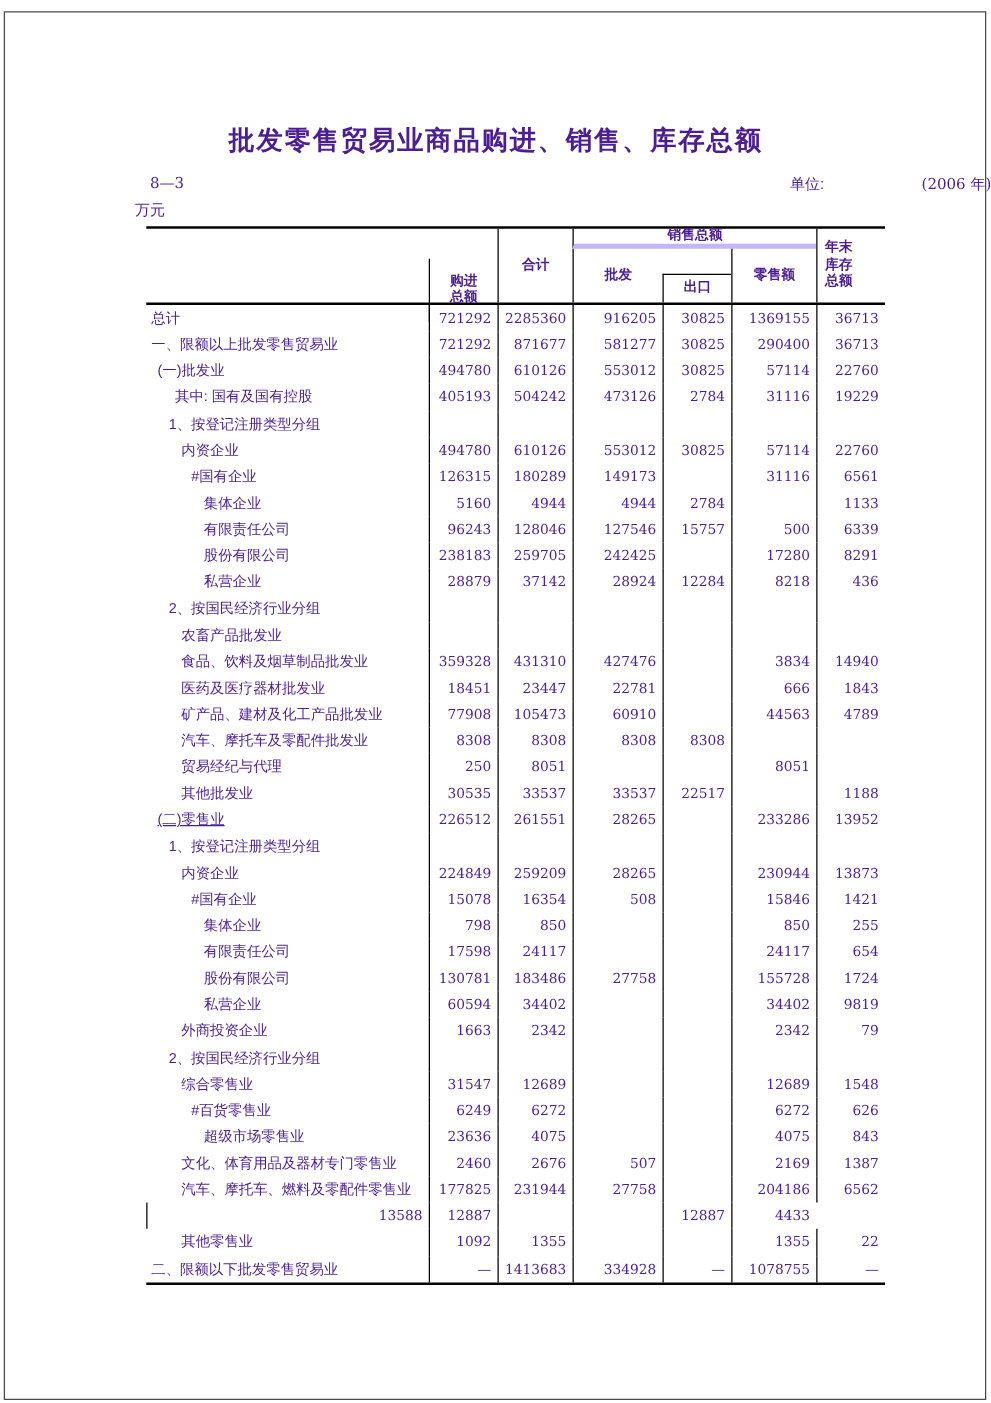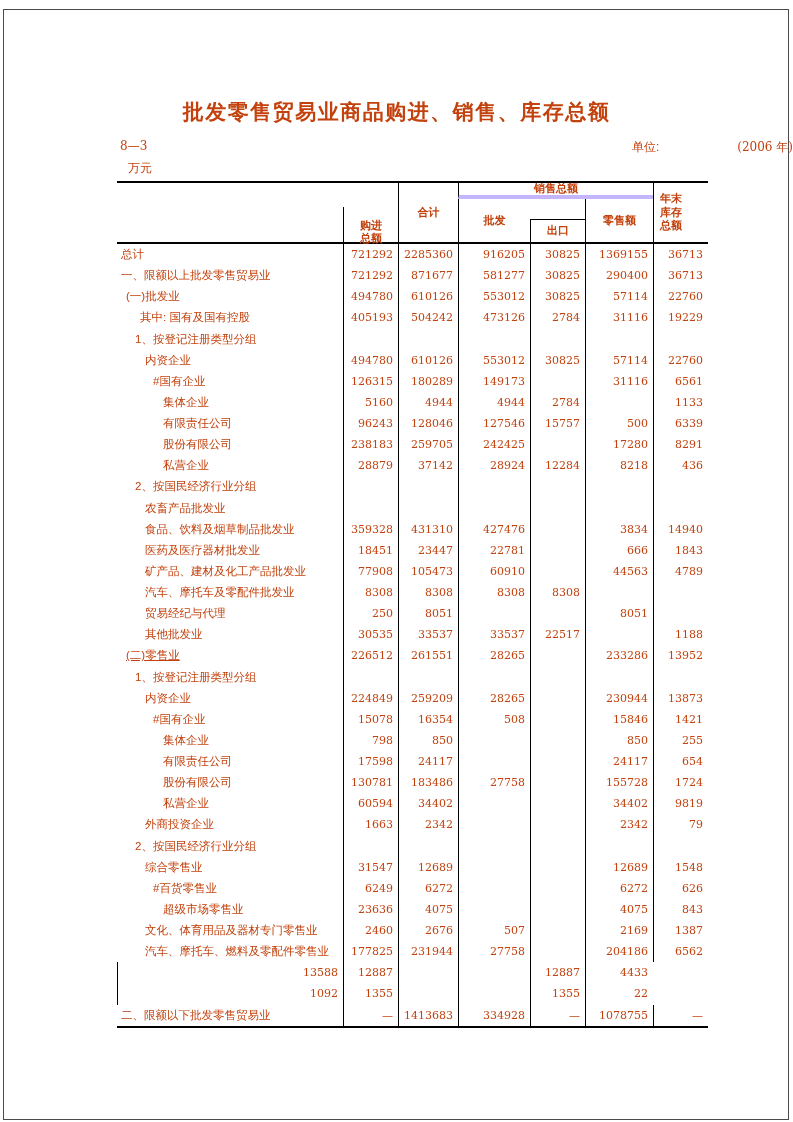--- a/index.html
+++ b/index.html
@@ -1,25 +1,25 @@
 <!DOCTYPE html>
 <html><head>
 <meta charset="utf-8">
 <style>
   html,body{margin:0;padding:0;background:#fff;}
   #page{position:relative;width:793px;height:1122px;background:#fff;overflow:hidden;
-        font-family:"Liberation Sans",sans-serif;color:#c2410c;}
+        font-family:"Liberation Sans",sans-serif;color:#4c1d95;}
   #frame{position:absolute;left:3px;top:9px;right:4px;bottom:2px;border:1px solid #4a4a4a;}
   #title{position:absolute;left:0;right:0;top:98px;text-align:center;
          font-size:21px;font-weight:bold;letter-spacing:1.5px;}
   .meta{position:absolute;font-size:12px;white-space:nowrap;}
   #code{left:120px;top:139px;font-family:"DejaVu Serif",serif;}
   #year{left:0;right:0;top:139px;text-align:right;font-family:"DejaVu Serif",serif;}
   #unit{left:632px;top:139px;}
-  #unitval{left:128px;top:160px;}
+  #unitval{left:108px;top:160px;}
 
   #tbl{position:absolute;left:117px;top:181px;width:591px;}
   #thead{position:relative;height:59px;border-top:2px solid #000;border-bottom:2px solid #000;
          font-weight:bold;font-size:11px;box-sizing:content-box;}
   .hc{position:absolute;box-sizing:border-box;display:flex;align-items:center;justify-content:center;
       text-align:center;line-height:13.5px;white-space:pre-line;}
   .bl{border-left:1px solid #000;}
   #h-purchase{left:226px;top:0;width:55px;height:50px;margin-top:24px;}
   #h-total{left:281px;top:0;width:60px;height:59px;}
   #h-salesgroup{left:341px;top:0;width:195px;height:16px;border-bottom:4px solid #c4b5fd;}
@@ -370,20 +370,21 @@
         </div>
         <div class="trow">
           <div class="tcell num">13588</div>
           <div class="tcell num">12887</div>
           <div class="tcell num"></div>
           <div class="tcell num"></div>
           <div class="tcell num">12887</div>
           <div class="tcell num">4433</div>
         </div>
         <div class="trow">
+          <div class="tcell lab" style="padding-left: 28px;">其他零售业</div>
           <div class="tcell num">1092</div>
           <div class="tcell num">1355</div>
           <div class="tcell num"></div>
           <div class="tcell num"></div>
           <div class="tcell num">1355</div>
           <div class="tcell num">22</div>
         </div>
         <div class="trow">
           <div class="tcell lab" style="padding-left: 4px;">二、限额以下批发零售贸易业</div>
           <div class="tcell num">—</div>

